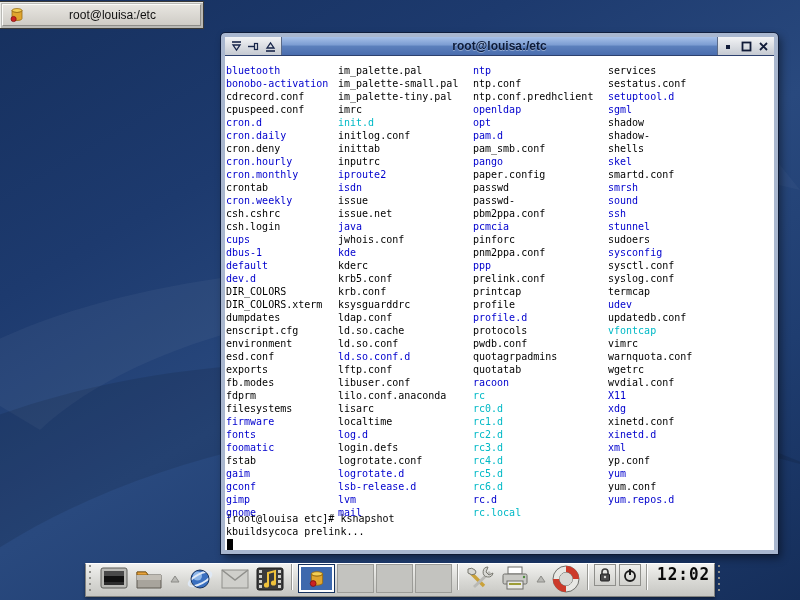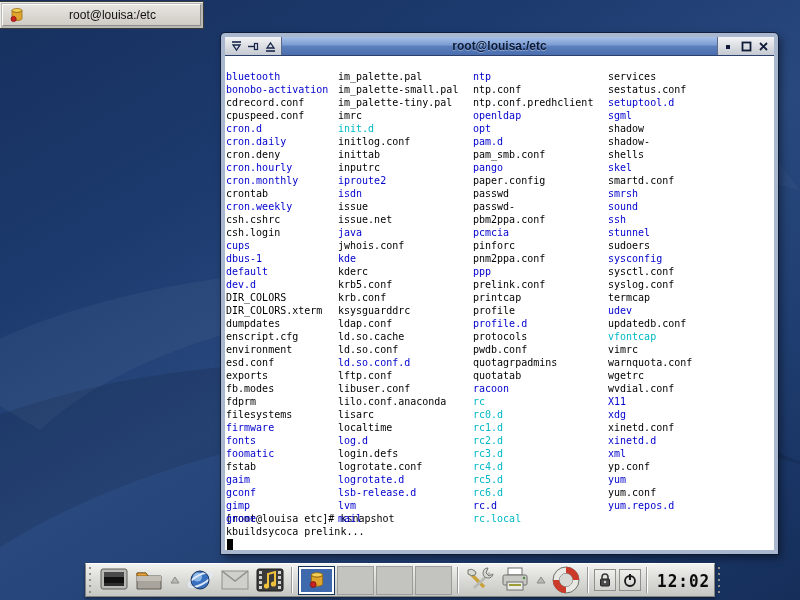--- a/index.html
+++ b/index.html
@@ -28,32 +28,32 @@
   .tb-cap { background:linear-gradient(#f2f3f5,#c5cad2); display:flex; align-items:center;
     gap:3px; padding:0 4px; }
   .tb-cap.left  { border-right:1px solid #5a6a88; }
   .tb-cap.right { border-left:1px solid #5a6a88; }
   .tb-btn { width:14px; height:14px; display:flex; align-items:center; justify-content:center; cursor:default; }
   .tb-title { flex:1; text-align:center; font-size:12px; font-weight:bold; color:#0c1a38;
     line-height:18px; text-shadow:0 1px 0 rgba(255,255,255,.35); white-space:nowrap; overflow:hidden; }
   .term { position:relative; width:549px; height:494px; background:#fff;
     font-family:"DejaVu Sans Mono", monospace; font-size:10px; line-height:13px;
     padding:1px 0 0 1px; cursor:text; }
-  .term .col { position:absolute; top:14px; white-space:pre; }
+  .term .col { position:absolute; top:8px; white-space:pre; }
   .term .row { height:13px; }
   .t-d { color:#0000cd; } .t-l { color:#00b9c6; } .t-f { color:#000; }
   .term .pline { position:absolute; left:1px; white-space:pre; color:#000; }
   .cursor { position:absolute; left:2px; width:6px; height:11px; background:#000; }
 
   
   .panel { position:absolute; left:85px; top:563px; width:630px; height:34px;
     background:linear-gradient(#f2f2f0,#d8d8d4 55%,#c6c6c2);
     border:1px solid #83837f; border-top-color:#ffffff;
     box-shadow:0 2px 3px rgba(0,0,0,.4);
-    display:flex; align-items:center; gap:3px; padding:0 2px; }
+    display:flex; align-items:flex-start; gap:3px; padding:0 2px; }
   .handle { width:7px; height:28px; flex:0 0 auto;
     background-image:radial-gradient(circle at 2px 2px,#8f8f8b 1px,rgba(0,0,0,0) 1.2px);
     background-size:6px 6px; }
   .picon { width:32px; height:30px; flex:0 0 auto; display:flex; align-items:center;
     justify-content:center; cursor:pointer; }
   .picon.small { width:13px; }
   .sep { width:2px; height:26px; flex:0 0 auto;
     background:linear-gradient(90deg,#989894 50%,#ffffff 50%); margin:0 2px; }
   .pager { display:flex; gap:2px; flex:0 0 auto; }
   .pager .cell { width:37px; height:29px; background:#c3c3bf; border:1px solid #9c9c98;

